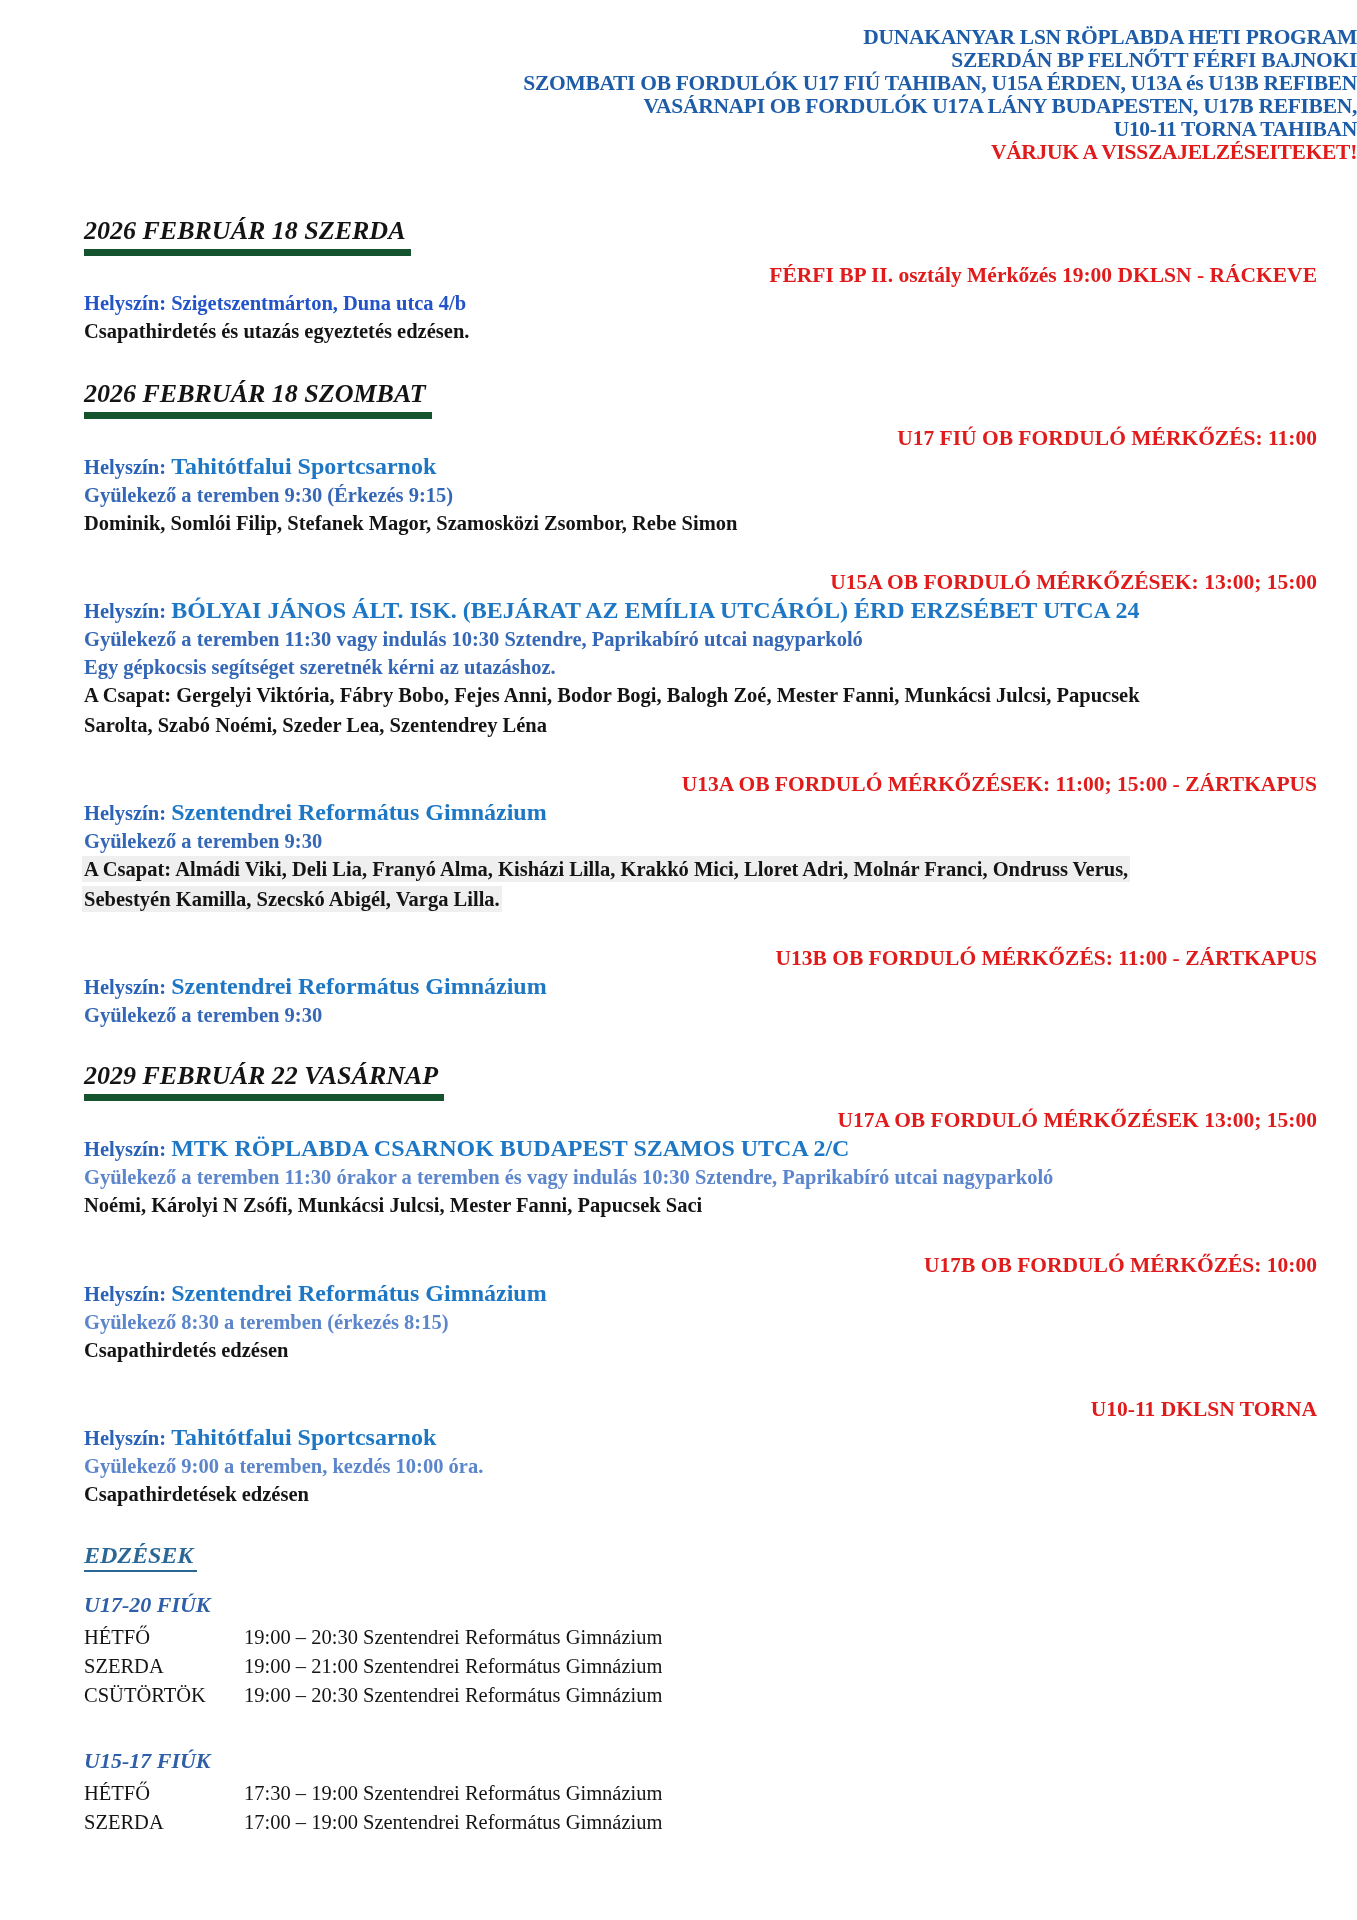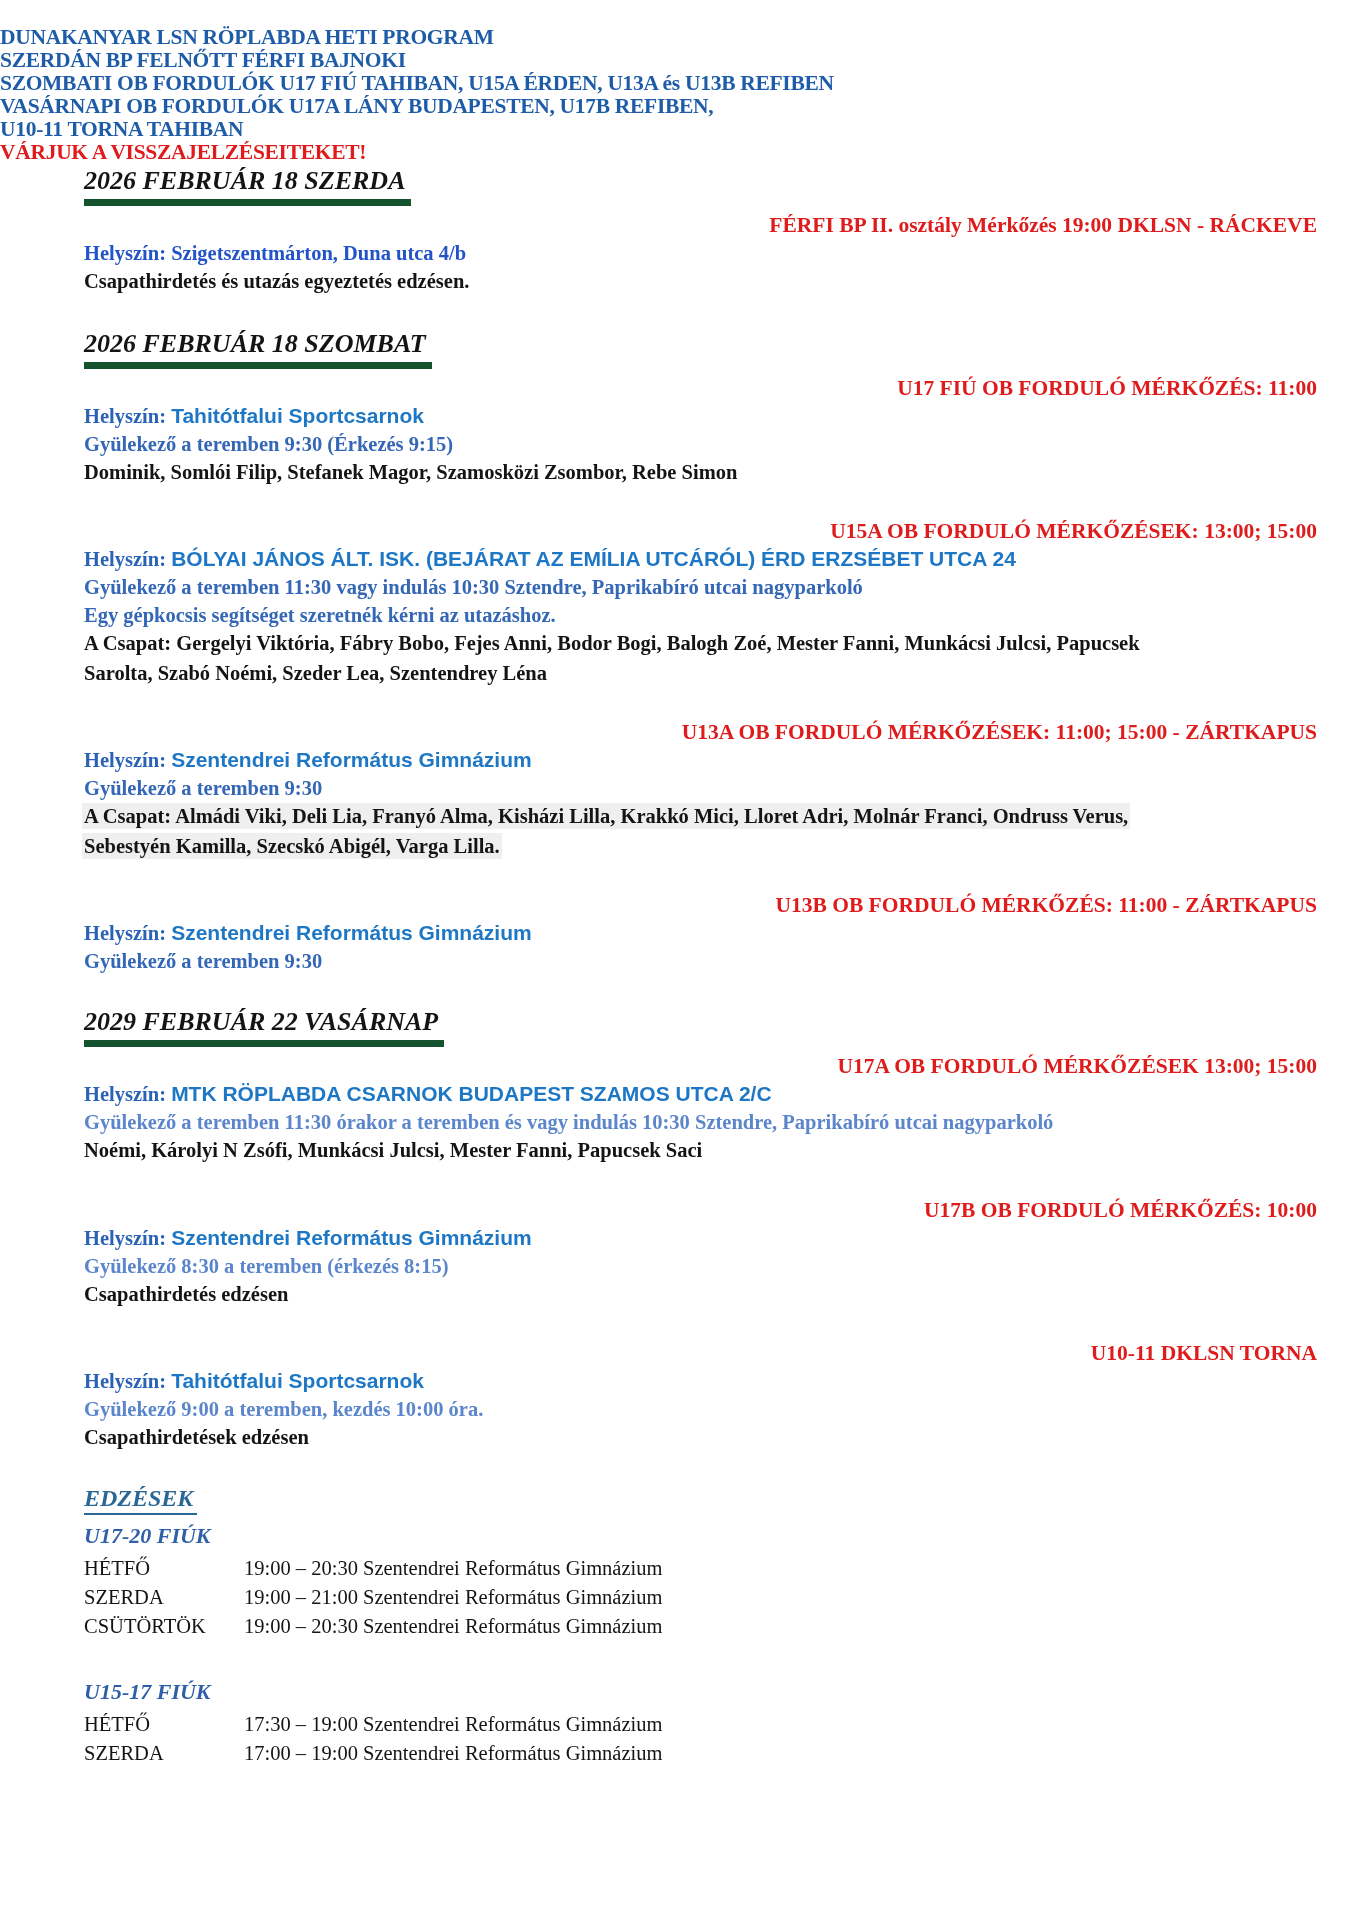--- a/index.html
+++ b/index.html
@@ -23,43 +23,43 @@
     background:var(--c-bg);
     margin:0 auto;
     box-sizing:border-box;
     padding-top:26px;
     font-family:"Liberation Serif","DejaVu Serif",serif;
     font-weight:bold;
     color:var(--c-black);
     overflow:hidden;
   }
   
-  .doc-header{text-align:left;letter-spacing:-0.3px;}
+  .doc-header{text-align:right;margin-bottom:50px;letter-spacing:-0.3px;}
   .doc-header .hline{font-size:21.5px;line-height:23px;white-space:nowrap;}
   .hblue{color:var(--c-header-blue);}
   .hblack{color:var(--c-black);}
   .hred{color:var(--c-red);}
   
   .doc-content{margin-left:84px;margin-right:40px;}
   .section{margin-bottom:30px;}
   .date-h{font-size:26px;line-height:34px;margin-bottom:5px;font-style:italic;white-space:nowrap;}
   .date-h .u{border-bottom:7px solid #14532d;display:inline-block;padding-bottom:1px;padding-right:6px;}
   .line{font-size:20.5px;line-height:28px;white-space:nowrap;}
   .line.event{color:var(--c-red);font-size:21.5px;text-align:right;}
   .line.venue .vlabel{color:var(--c-venue-label);}
-  .line.venue .vname{color:var(--c-venue-sans);font-family:Liberation Sans, sans-serif;font-size:21px;}
+  .line.venue .vname{color:var(--c-venue-sans);font-family:Liberation Serif, serif;font-size:24px;}
   .line.venue.serif-venue .vlabel,
   .line.venue.serif-venue .vname{color:var(--c-venue-serif);font-family:inherit;font-size:20.5px;}
   .line.info{color:var(--c-info);}
   .line.info.light{color:var(--c-info-light);}
   .line.plain{color:var(--c-black);line-height:29.5px;}
   .line.plain .hl{background:var(--c-hl);box-shadow:0 0 0 2px var(--c-hl);}
   
   .doc-training{margin-left:84px;}
-  .t-title{color:var(--c-edzesek);font-size:24px;line-height:30px;font-style:italic;margin-bottom:6px;}
+  .t-title{color:var(--c-edzesek);font-size:24px;line-height:30px;font-style:italic;margin-bottom:18px;}
   .t-title .u{border-bottom:2.5px solid currentColor;display:inline-block;padding-bottom:0px;padding-right:4px;}
   .t-group{margin-bottom:36px;}
   .t-group-name{color:var(--c-group);font-size:22px;line-height:30px;font-style:italic;margin-bottom:3px;white-space:nowrap;}
   .t-row{display:flex;font-weight:normal;font-size:20.5px;line-height:29px;white-space:nowrap;}
   .t-day{width:160px;flex:0 0 160px;}
 </style>
 </head>
 <body>
 
 <div class="page">

